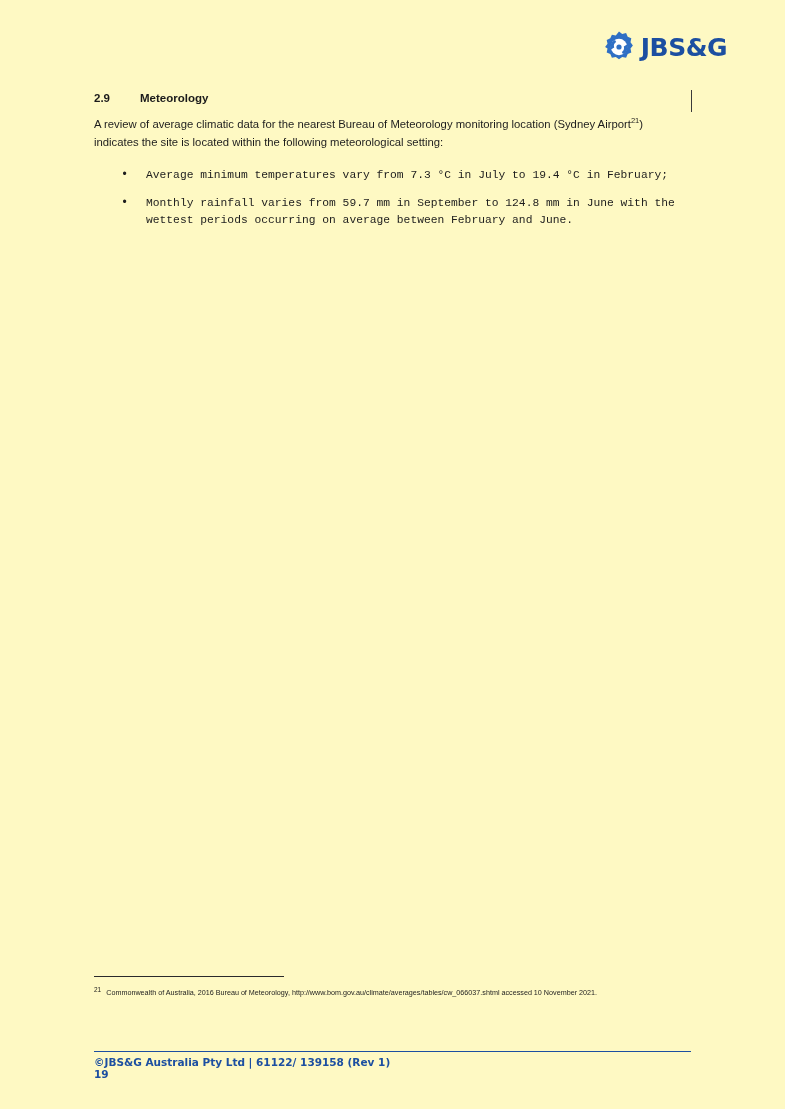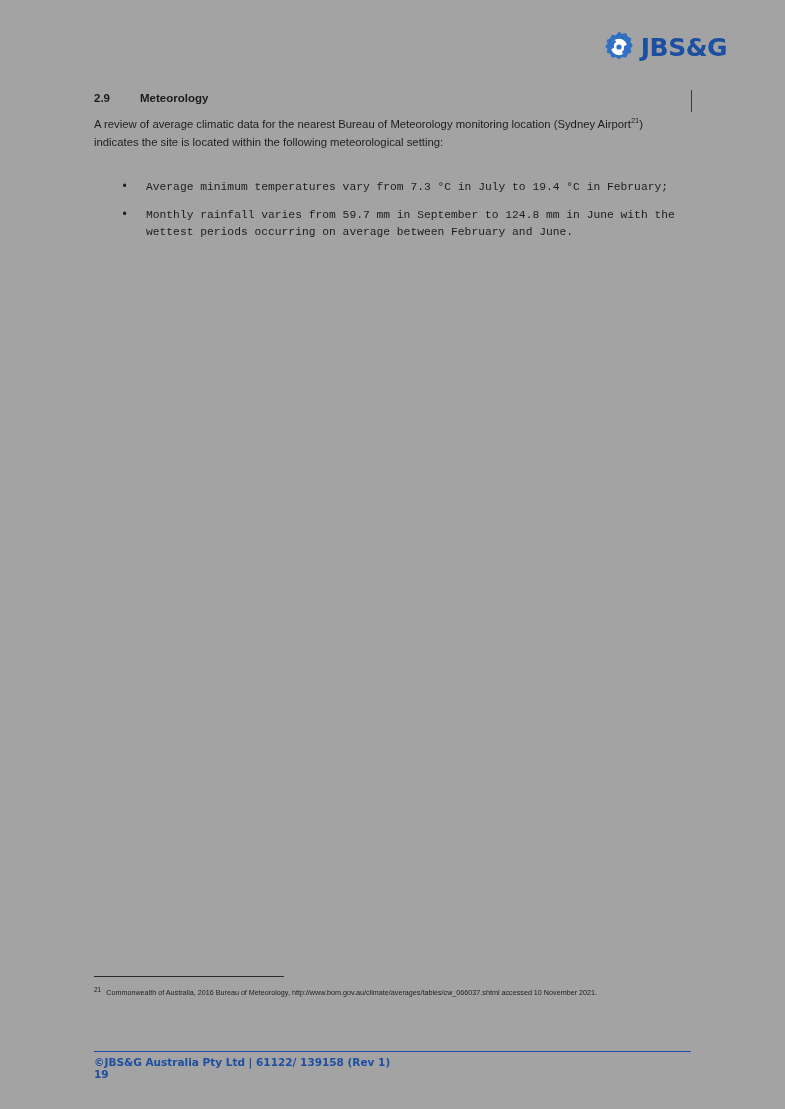--- a/index.html
+++ b/index.html
@@ -14,21 +14,21 @@
     position: relative;
     overflow: hidden;
   }
 
   .page {
     position: absolute;
     left: 0;
     top: 0;
     width: 785px;
     height: 1109px;
-    background: #a3a3a3;
+    background: #fef9c3;
   }
 
   
   .logo-wrap {
     position: absolute;
     right: 58px;
     top: 30px;
     display: flex;
     align-items: center;
     gap: 5px;
@@ -71,21 +71,21 @@
     font-size: 11.5px;
     font-weight: bold;
     color: #1a1a1a;
   }
 
   .para {
     font-size: 11.3px;
     line-height: 1.55;
     color: #1d1d1d;
     width: 560px;
-    margin-bottom: 28px;
+    margin-bottom: 16px;
   }
   .para sup {
     font-size: 7.5px;
     vertical-align: super;
   }
 
   ul.bullets {
     margin: 0;
     padding: 0;
     list-style: none;

